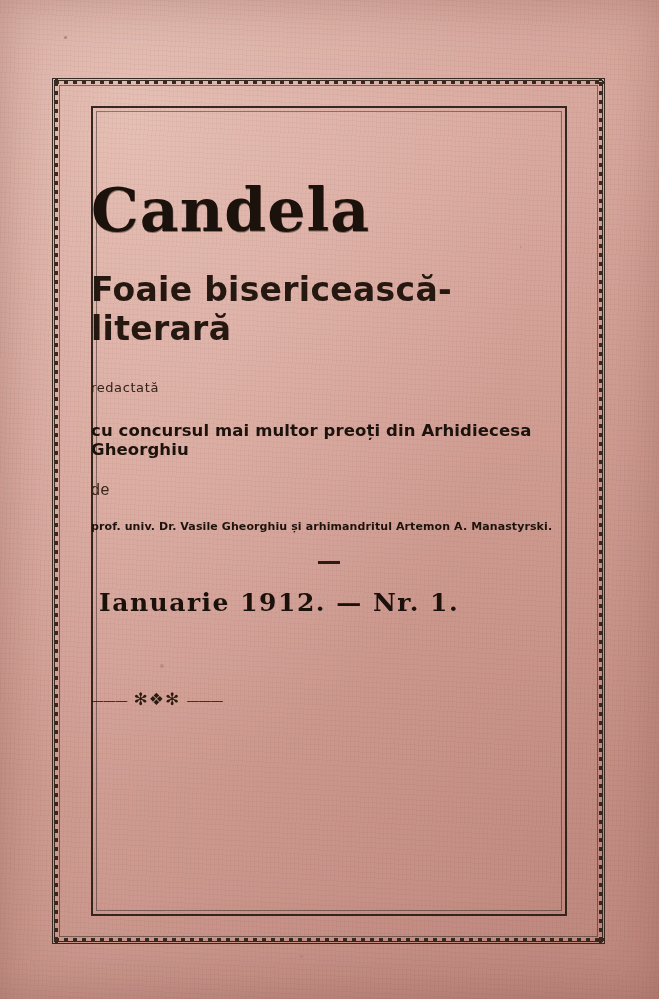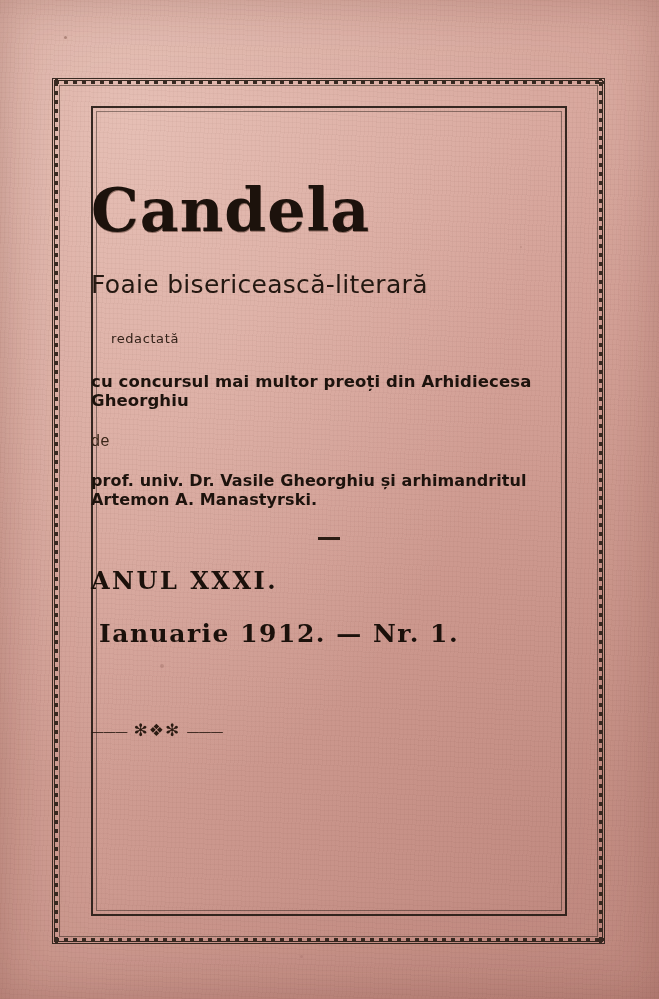--- a/index.html
+++ b/index.html
@@ -105,53 +105,52 @@
     font-weight: bold;
     font-size: 60px;
     letter-spacing: 1px;
     line-height: 1;
     color: #1c120c;
     text-shadow: 0.5px 0.5px 0 rgba(60,35,25,0.5);
   }
   .subtitle {
     margin-top: 30px;
     font-family: "DejaVu Sans", sans-serif;
-    font-size: 25px;
-    font-weight: 400;
+    font-size: 33px;
+    font-weight: 700;
     letter-spacing: 0.3px;
     color: #241811;
   }
   .redactata {
     margin-top: 32px;
     font-family: "DejaVu Sans", sans-serif;
     font-size: 13px;
     letter-spacing: 0.6px;
     color: #332219;
-    padding-left: 20px;
   }
   .contributors {
     margin-top: 26px;
     font-family: "DejaVu Sans", sans-serif;
     font-weight: bold;
     font-size: 16.5px;
     letter-spacing: 0.1px;
     color: #1d130d;
   }
   .de {
     margin-top: 22px;
     font-family: Liberation Sans, sans-serif;
     font-size: 16px;
     letter-spacing: 0.5px;
     color: #3a2619;
   }
   .editors {
     margin-top: 21px;
     font-family: "DejaVu Sans", sans-serif;
     font-weight: bold;
-    font-size: 16px;
+    font-size: 11px;
     letter-spacing: 0.1px;
     color: #1d130d;
   }
   .rule-short {
     width: 22px;
     height: 3px;
     background: #2a1c13;
     margin: 28px auto 0 auto;
   }
   .year-line {
@@ -232,21 +231,20 @@
     <div class="redactata">redactată</div>
 
     <div class="contributors">cu concursul mai multor preoți din Arhidiecesa Gheorghiu</div>
 
     <div class="de">de</div>
 
     <div class="editors">prof. univ. Dr. Vasile Gheorghiu și arhimandritul Artemon A. Manastyrski.</div>
 
     <div class="rule-short"></div>
 
-    <div class="year-line">ANUL XXXI.</div>
 
     <div class="issue-line">Ianuarie 1912. — Nr. 1.</div>
 
     <div class="ornament">
       <span class="dashes">———</span>
       <span>✻❖✻</span>
       <span class="dashes">———</span>
     </div>
 
 

